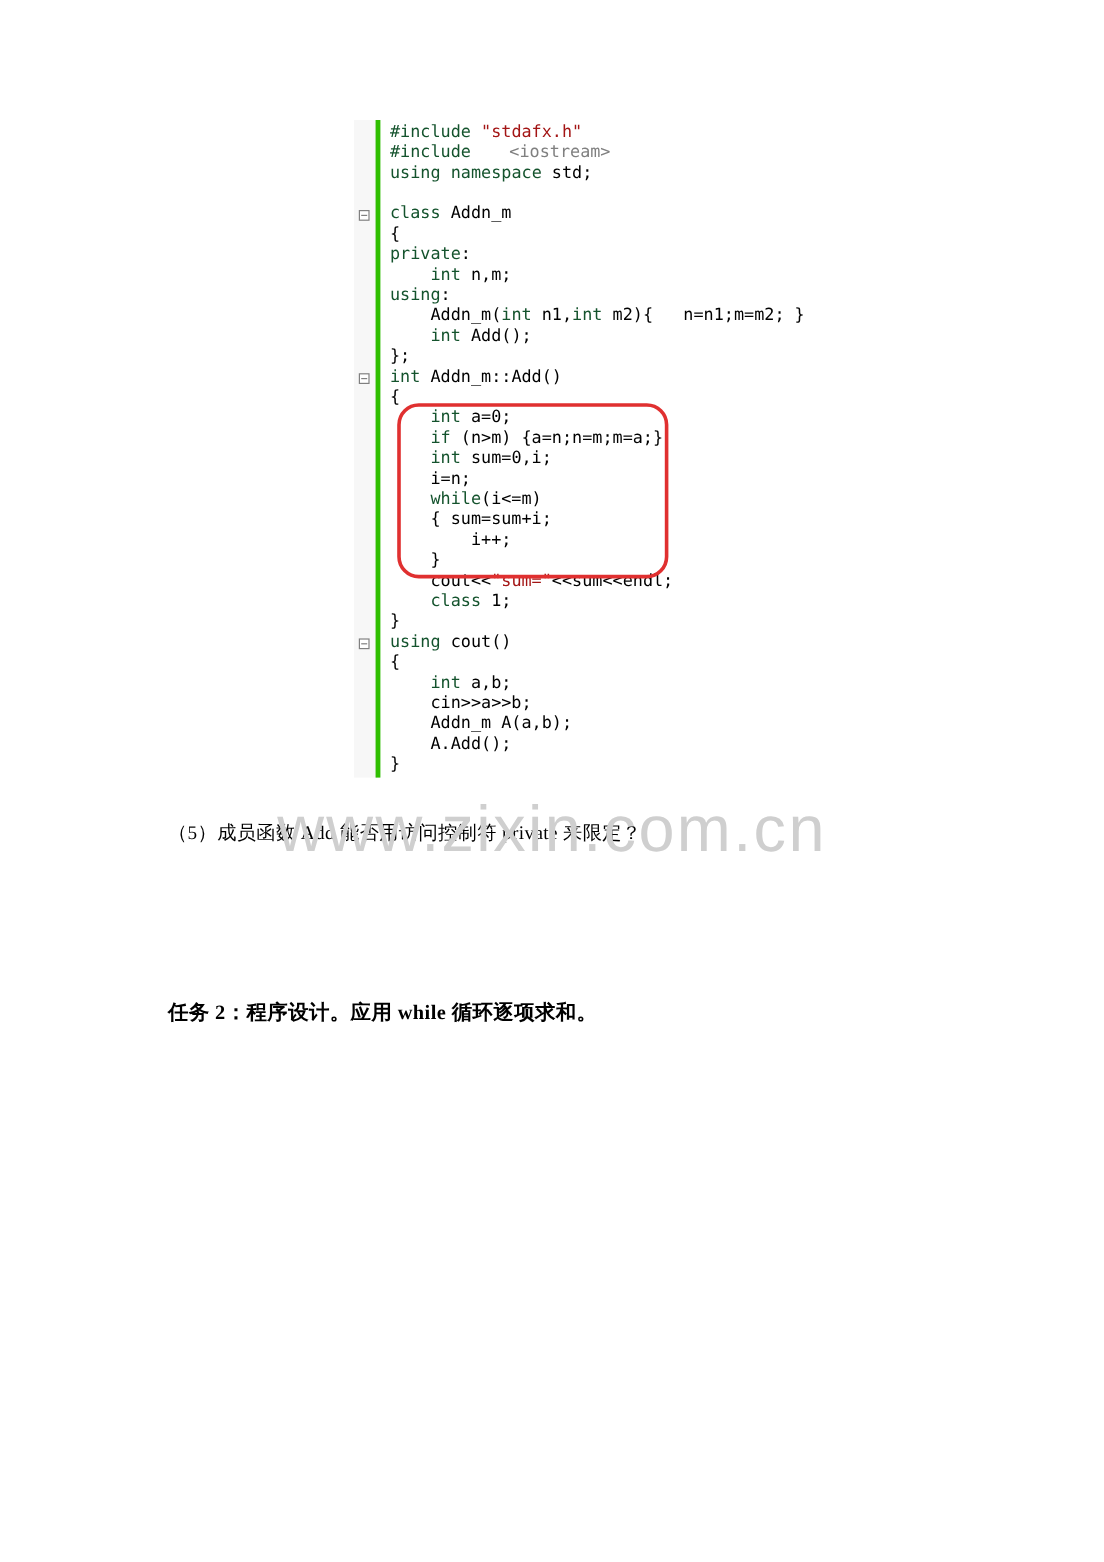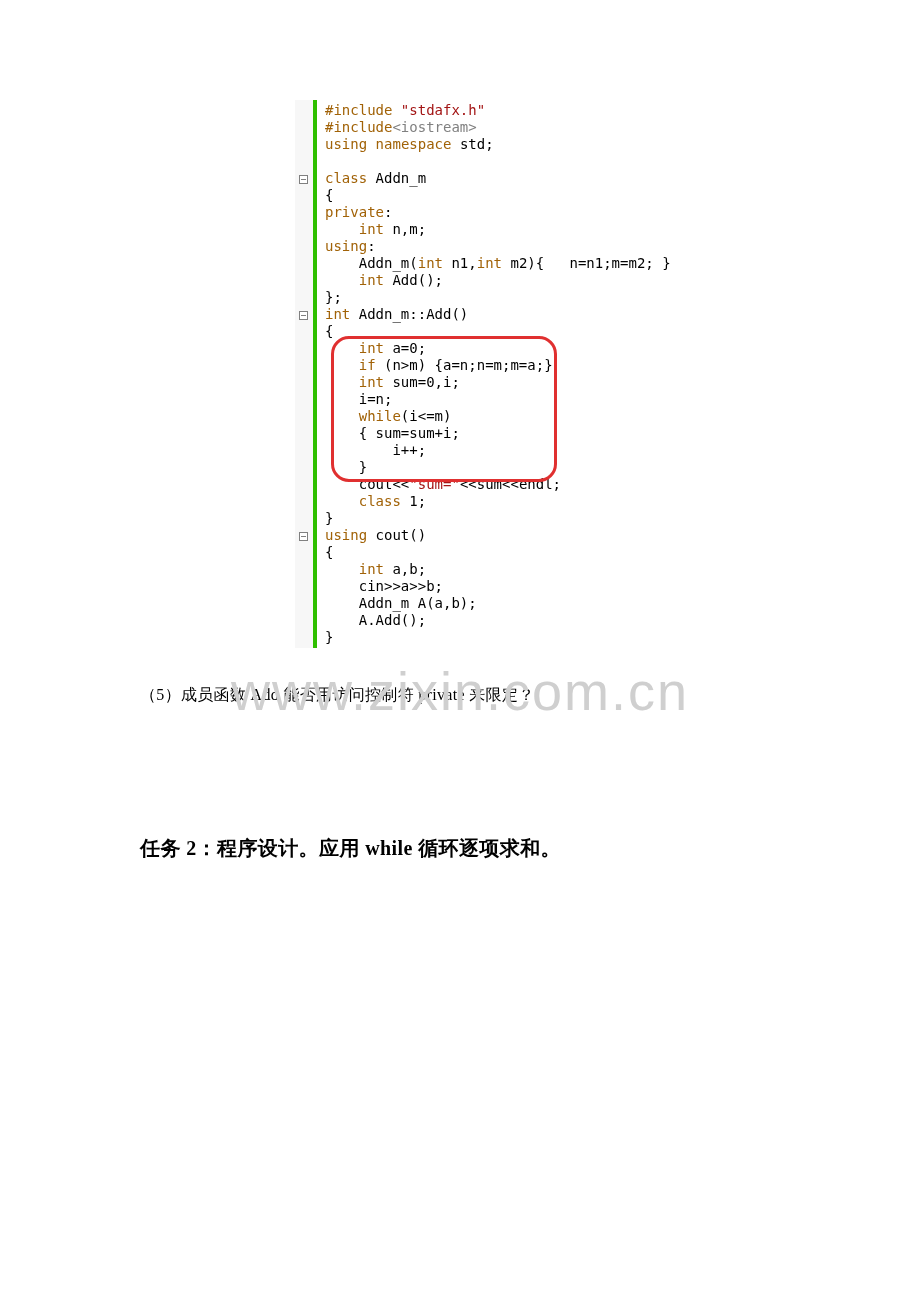--- a/index.html
+++ b/index.html
@@ -40,23 +40,23 @@
   }
   pre.code {
     margin: 0;
     padding: 2px 0 2px 30px;
     font-family: "NSimSun", "SimSun", Consolas, monospace;
     font-size: 14px;
     line-height: 17px;
     color: #000;
     white-space: pre;
   }
-  .kw   { color: #a16207; }
+  .kw   { color: #14532d; }
   .str  { color: #a31515; }
-  .gray { color: #808080; }
+  .gray { color: #808080; margin-left: 32px; }
   .fold {
     position: absolute;
     left: 4px;
     width: 9px;
     height: 9px;
     border: 1px solid #808080;
     background: #fff;
     box-sizing: border-box;
   }
   .fold::before {
@@ -73,21 +73,21 @@
   }
   
   .para {
     font-size: 16px;
     line-height: 2.4;
     margin: 28px 0 0 0;
     color: #000;
     letter-spacing: 0.02em;
   }
   .heading {
-    font-size: 20px;
+    font-size: 17px;
     line-height: 2.4;
     font-weight: bold;
     color: #000;
     margin: 110px 0 0 0;
     letter-spacing: 0.02em;
   }
   .red { color: #cc0000; }
   .watermark {
     position: absolute;
     left: 50%;

